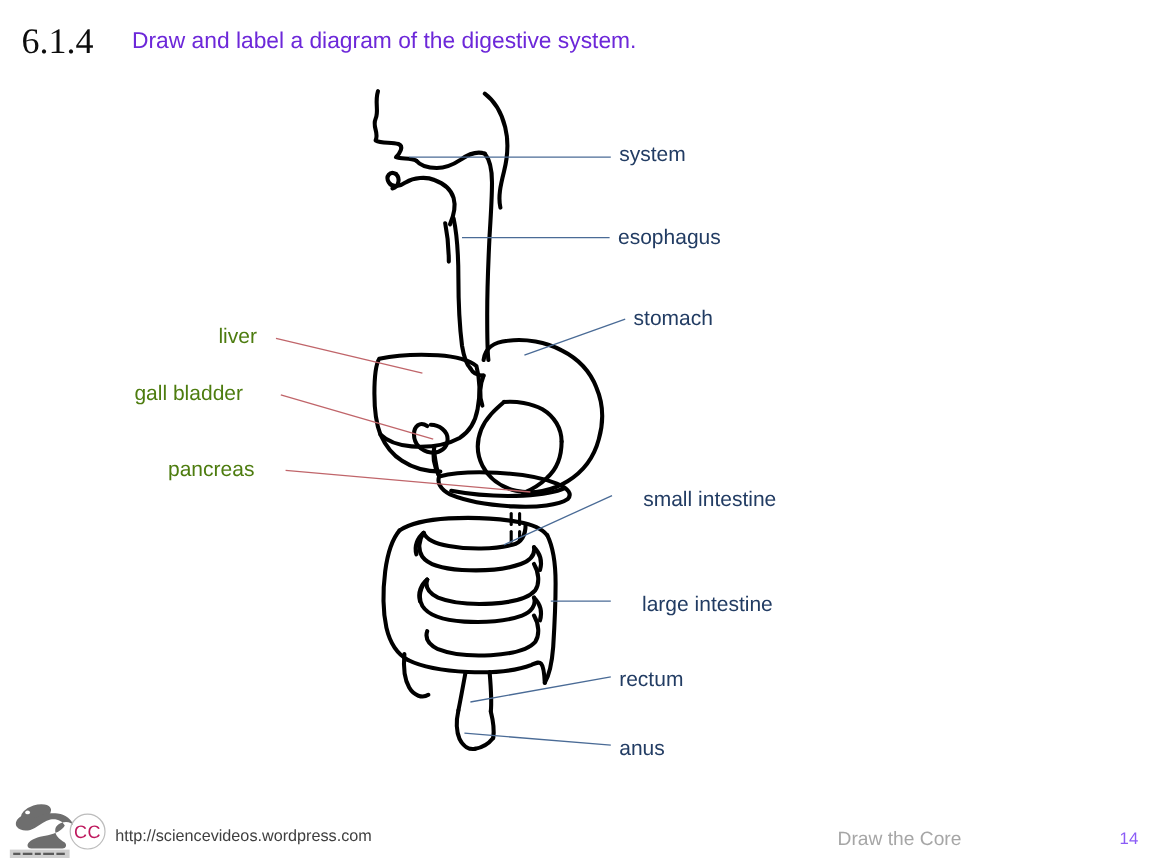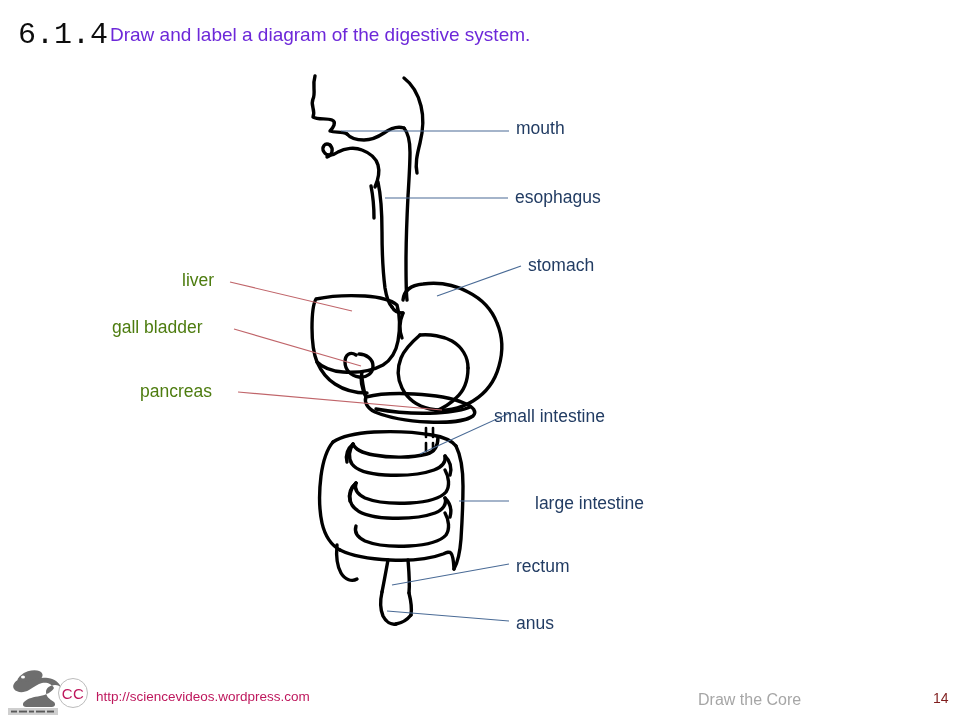--- a/index.html
+++ b/index.html
@@ -16,21 +16,21 @@
     background: #ffffff;
   }
 
   
   #slide-number {
     position: absolute;
     left: 18px;
     top: 20px;
     font-size: 30px;
     color: #0d0d0d;
-    font-family: Liberation Mono, monospace;
+    font-family: Liberation Serif, serif;
     letter-spacing: 0px;
     line-height: 1;
     white-space: nowrap;
   }
   #slide-title {
     position: absolute;
     left: 110px;
     top: 25px;
     font-size: 19px;
     color: #6d28d9;
@@ -85,39 +85,39 @@
     display: flex;
     align-items: center;
     justify-content: center;
     box-sizing: border-box;
   }
   #footer-url {
     position: absolute;
     left: 96px;
     top: 690px;
     font-size: 13.5px;
-    color: #be185d;
+    color: #404040;
     white-space: nowrap;
     line-height: 1;
   }
   #footer-center {
     position: absolute;
     left: 698px;
     top: 692px;
     font-size: 16px;
     color: #a6a6a6;
     white-space: nowrap;
     line-height: 1;
   }
   #footer-page {
     position: absolute;
     left: 933px;
     top: 691px;
     font-size: 14px;
-    color: #7f1d1d;
+    color: #8b5cf6;
     white-space: nowrap;
     line-height: 1;
   }
 </style>
 </head>
 <body>
 
 <div id="slide-number">6.1.4</div>
 
 <div id="slide-title">Draw and label a diagram of the digestive system.</div>
@@ -272,33 +272,33 @@
   </g>
 
   <g stroke="#c0656a" stroke-width="1.1" fill="none">
     <line x1="230" y1="282" x2="352" y2="311"></line>
     <line x1="234" y1="329" x2="361" y2="366"></line>
     <line x1="238" y1="392" x2="442" y2="410"></line>
   </g>
 </svg>
 </div>
 
-<div class="label label-blue" style="left:516px; top:120px;">mouth</div>
+<div class="label label-blue" style="left:516px; top:120px;">system</div>
 
 <div class="label label-blue" style="left:515px; top:189px;">esophagus</div>
 
 <div class="label label-blue" style="left:528px; top:257px;">stomach</div>
 
 <div class="label label-red" style="left:182px; top:272px;">liver</div>
 
 <div class="label label-red" style="left:112px; top:319px;">gall bladder</div>
 
 <div class="label label-red" style="left:140px; top:383px;">pancreas</div>
 
-<div class="label label-blue" style="left:494px; top:408px;text-align:right;">small intestine</div>
+<div class="label label-blue" style="left:536px; top:408px;text-align:right;">small intestine</div>
 
 <div class="label label-blue" style="left:515px; top:495px;margin-left:20px;">large intestine</div>
 
 <div class="label label-blue" style="left:516px; top:558px;">rectum</div>
 
 <div class="label label-blue" style="left:516px; top:615px;text-align:center;">anus</div>
 
 <svg id="footer-logo" viewBox="0 0 62 48">
   <rect x="0" y="0" width="62" height="40" fill="#ffffff"></rect>
   <g fill="#6e6e6e">

